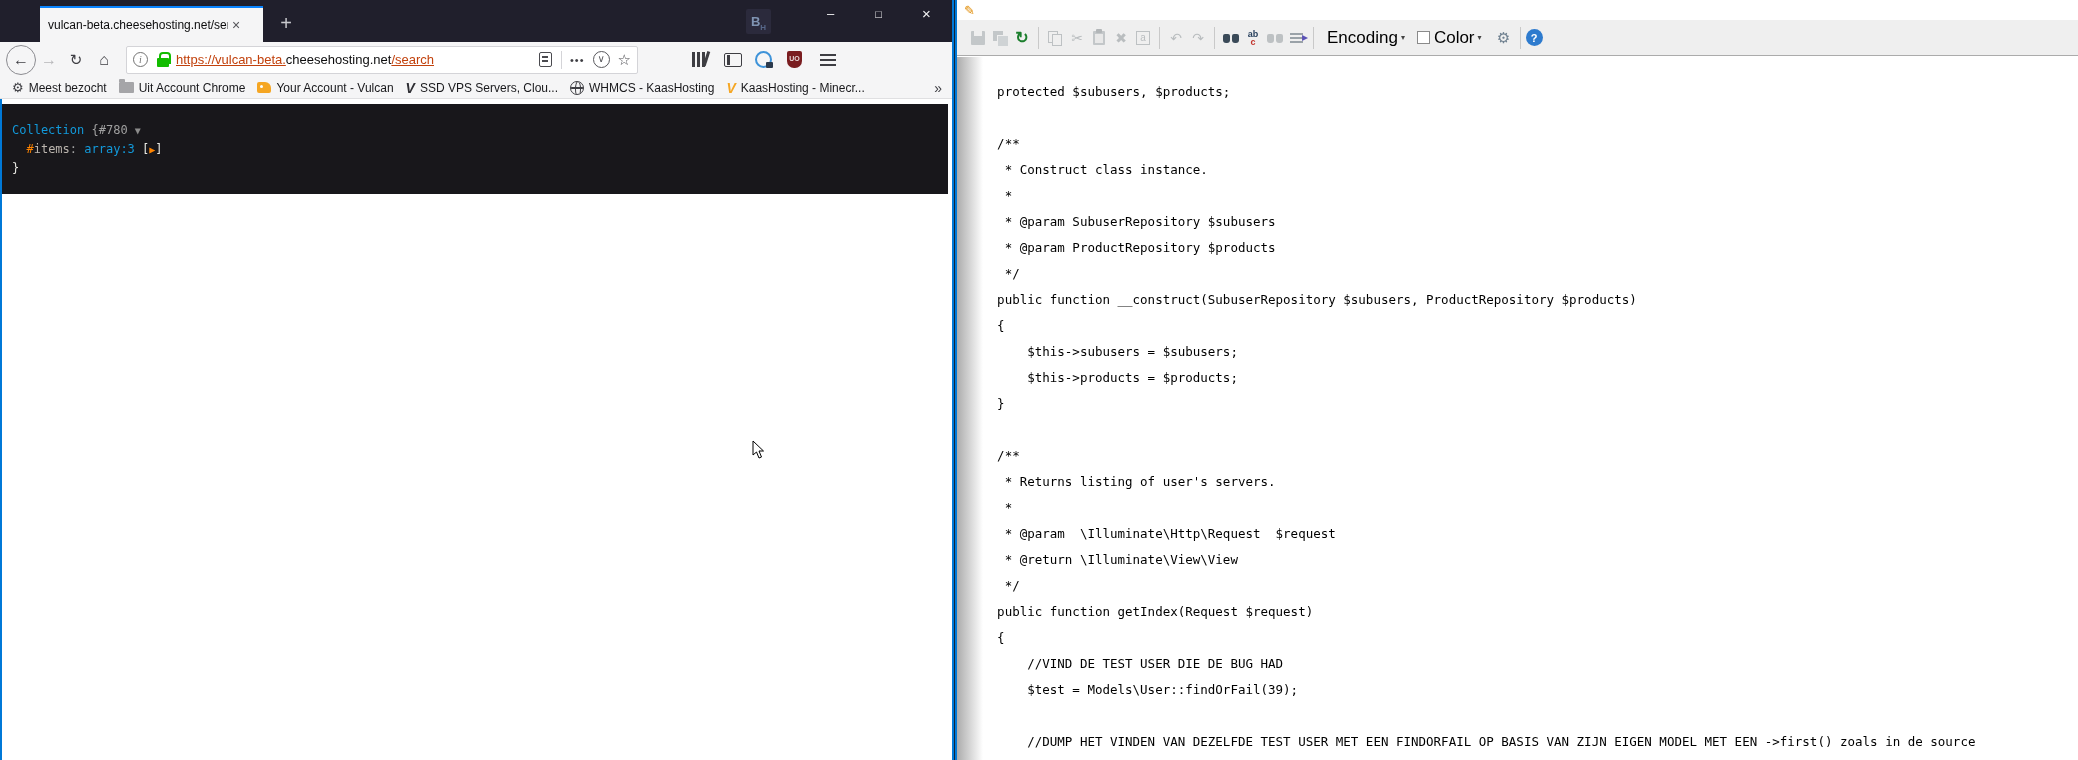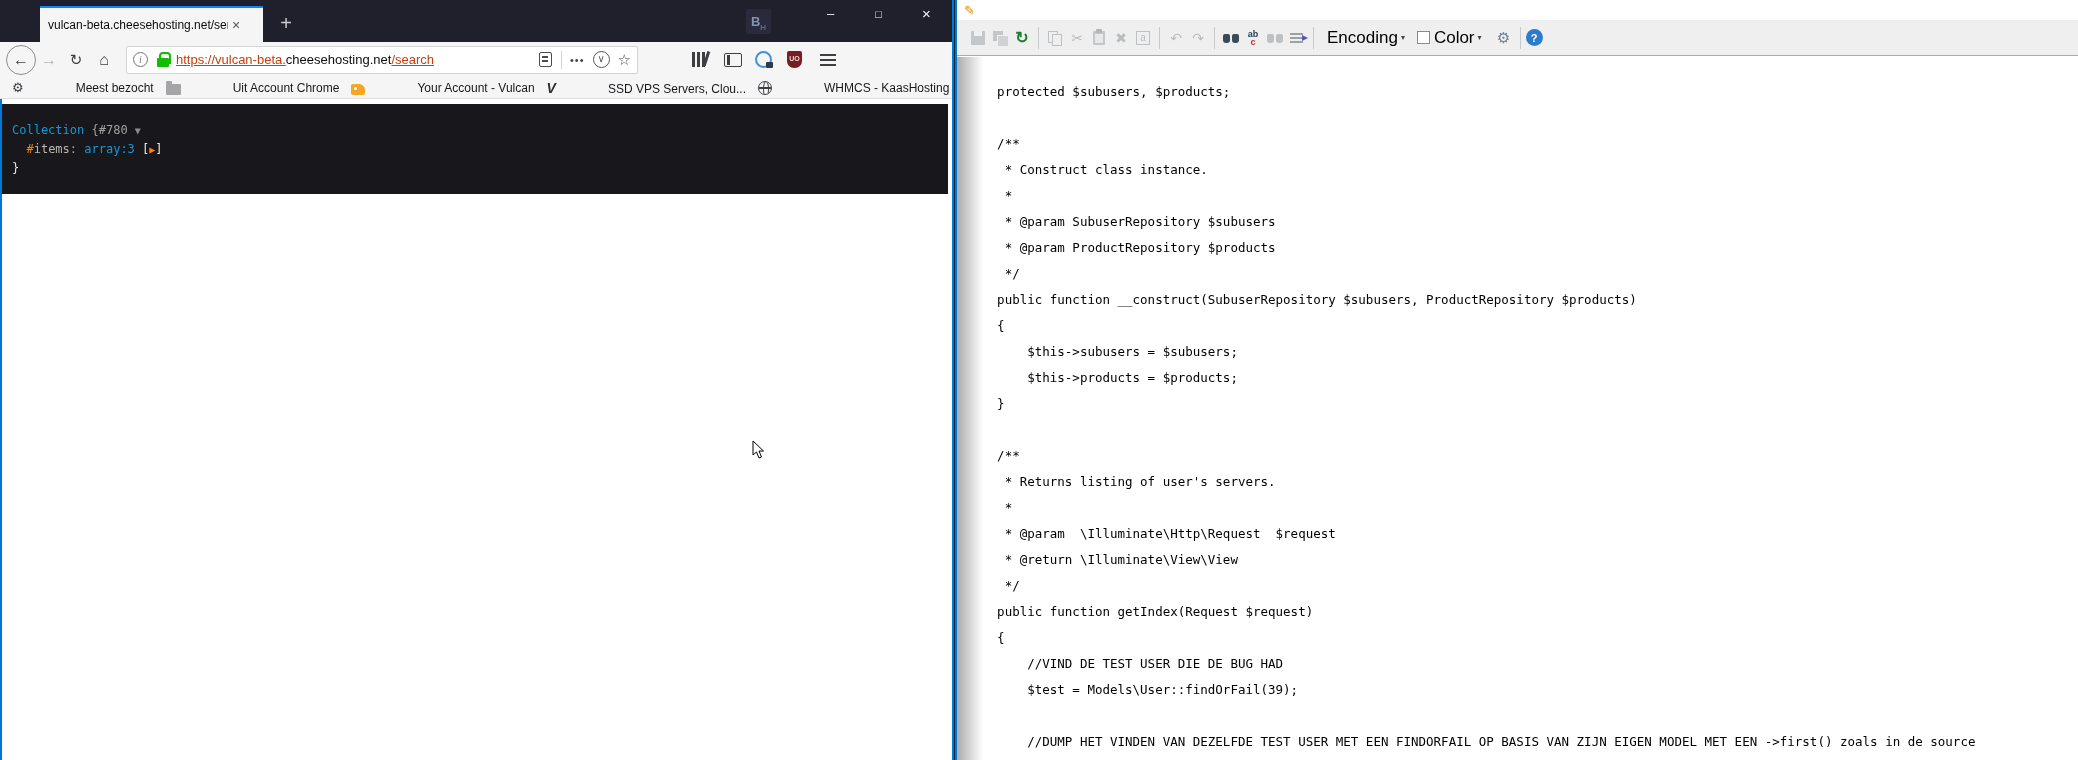--- a/index.html
+++ b/index.html
@@ -70,21 +70,21 @@
   .ic-sidebar::before { content:""; position:absolute; left:2px; top:1px; bottom:1px; width:3px; background:#3E3E43; }
   .ic-extlock { width:17px; height:17px; border:2px solid #3E93D9; border-radius:50%; position:relative; margin-left:13px; }
   .ic-extlock::before { content:""; position:absolute; right:-3px; bottom:-2px; width:7px; height:6px;
                         background:#2B3A4D; border-radius:1px; }
   .ic-shield { width:15px; height:17px; background:#7A1D20; border-radius:2px 2px 7px 7px; margin-left:15px;
                color:#E8D9D9; font-size:7px; font-weight:bold; text-align:center; line-height:15px; }
   .ic-burger { width:16px; height:12px; position:relative; margin:0 12px 0 18px; }
   .ic-burger::before { content:""; position:absolute; left:0; top:0; width:16px; height:2px;
         background:#3E3E43; box-shadow:0 5px 0 #3E3E43, 0 10px 0 #3E3E43; }
 
-  .bm-item { display:flex; align-items:flex-end; margin-left:12px; white-space:nowrap;gap:47px; }
+  .bm-item { display:flex; align-items:center; margin-left:12px; white-space:nowrap; }
   .bm-item span.lbl { margin-left:5px; }
   .ic-gear-sm { color:#3E3E43; font-size:13px; }
   .ic-gear-sm::before { content:"⚙"; }
   .ic-folder { width:15px; height:11px; background:#A5A5A8; border-radius:1px; position:relative; }
   .ic-folder::before { content:""; position:absolute; left:0; top:-3px; width:6px; height:3px;
                        background:#A5A5A8; border-radius:1px 1px 0 0; }
   .ic-cheese { width:14px; height:11px; background:#F5A623; border-radius:2px 6px 2px 2px; position:relative; }
   .ic-cheese::before { content:""; position:absolute; left:3px; top:3px; width:3px; height:3px;
                        background:#fff; border-radius:50%; }
   .ic-vdark { color:#2E2E33; font-weight:bold; font-size:14px; font-style:italic; }

